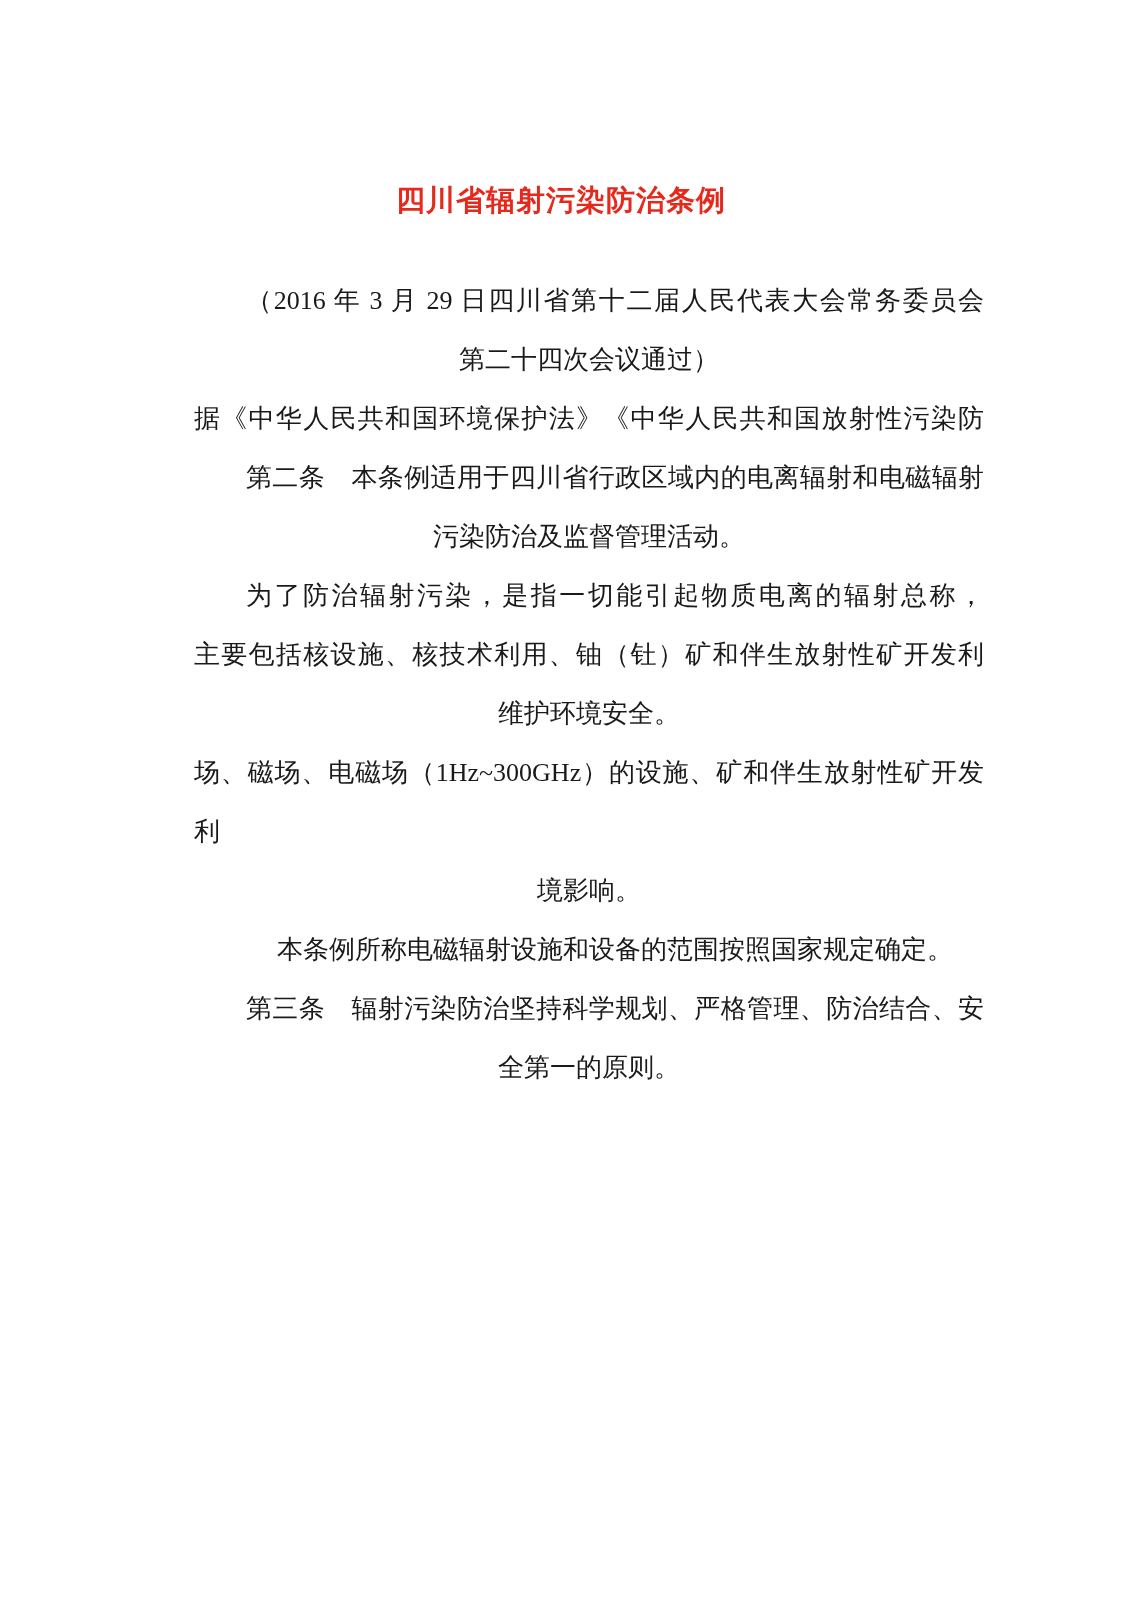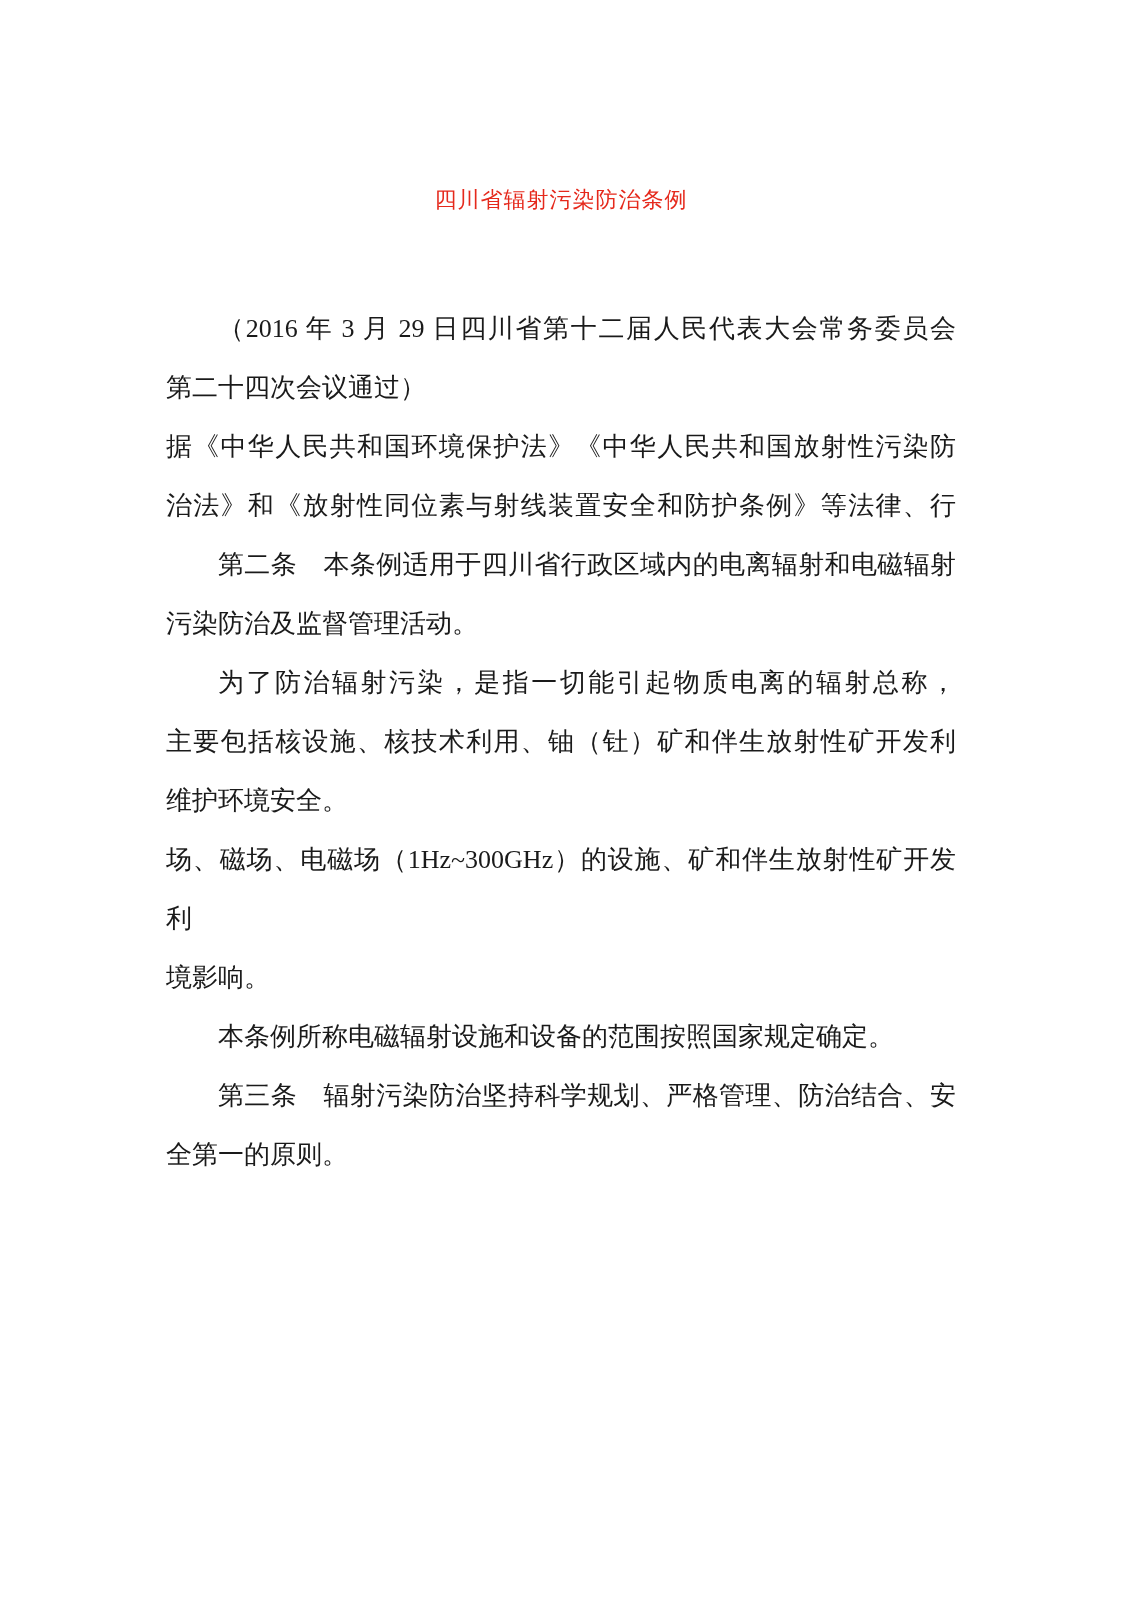--- a/index.html
+++ b/index.html
@@ -15,34 +15,35 @@
     overflow: hidden;
   }
   .page {
     box-sizing: border-box;
     width: 1132px;
     height: 1600px;
     padding: 177px 176px 0 166px;
     background: #ffffff;
   }
   .doc-title {
-    margin: 0 0 76px 0;
-    font-size: 22px;
+    margin: 0 0 48px 0;
+    font-size: 29px;
     line-height: 46px;
-    font-weight: normal;
+    font-weight: bold;
     text-align: center;
     letter-spacing: 1px;
   }
   .doc-body {
     width: 790px;
+    margin-left: 28px;
   }
   .line {
     font-size: 26px;
     line-height: 59px;
-    text-align: left;
+    text-align: center;
     white-space: nowrap;
     color: #1a1a1a;
   }
   .line.fill {
     white-space: normal;
     text-align: justify;
     text-align-last: justify;
   }
   .line.indent {
     text-indent: 52px;
@@ -50,21 +51,20 @@
 </style>
 </head>
 <body>
 
 <div class="page">
   <h1 class="doc-title" style="color: rgb(229, 41, 28);">四川省辐射污染防治条例</h1>
   <div class="doc-body">
       <div class="line indent fill">（2016 年 3 月 29 日四川省第十二届人民代表大会常务委员会</div>
       <div class="line">第二十四次会议通过）</div>
       <div class="line fill">据《中华人民共和国环境保护法》《中华人民共和国放射性污染防</div>
-      <div class="line fill">治法》和《放射性同位素与射线装置安全和防护条例》等法律、行</div>
       <div class="line indent fill">第二条　本条例适用于四川省行政区域内的电离辐射和电磁辐射</div>
       <div class="line">污染防治及监督管理活动。</div>
       <div class="line indent fill">为了防治辐射污染，是指一切能引起物质电离的辐射总称，</div>
       <div class="line fill">主要包括核设施、核技术利用、铀（钍）矿和伴生放射性矿开发利</div>
       <div class="line">维护环境安全。</div>
       <div class="line fill">场、磁场、电磁场（1Hz~300GHz）的设施、矿和伴生放射性矿开发利</div>
       <div class="line">境影响。</div>
       <div class="line indent">本条例所称电磁辐射设施和设备的范围按照国家规定确定。</div>
       <div class="line indent fill">第三条　辐射污染防治坚持科学规划、严格管理、防治结合、安</div>
       <div class="line">全第一的原则。</div>

